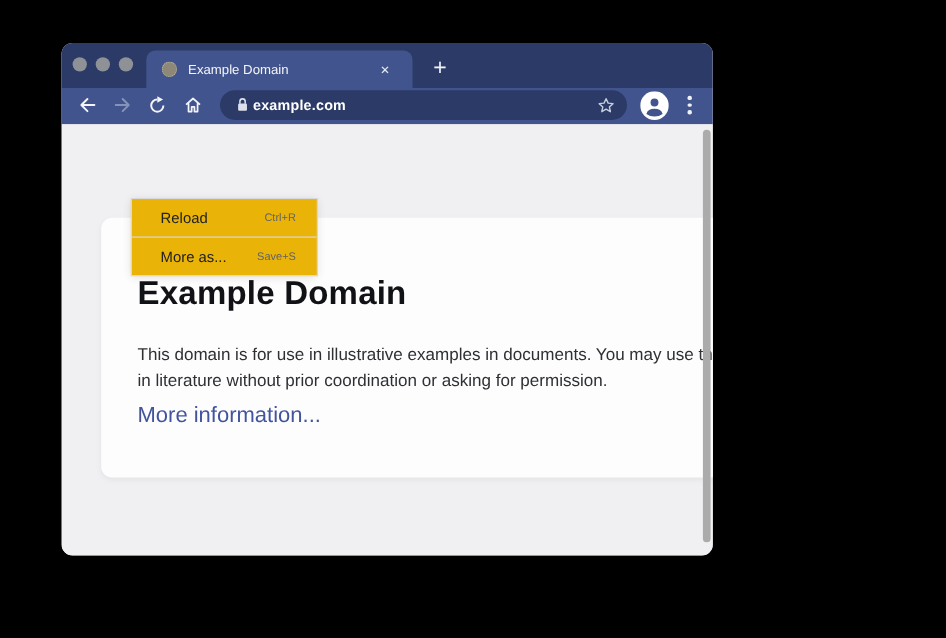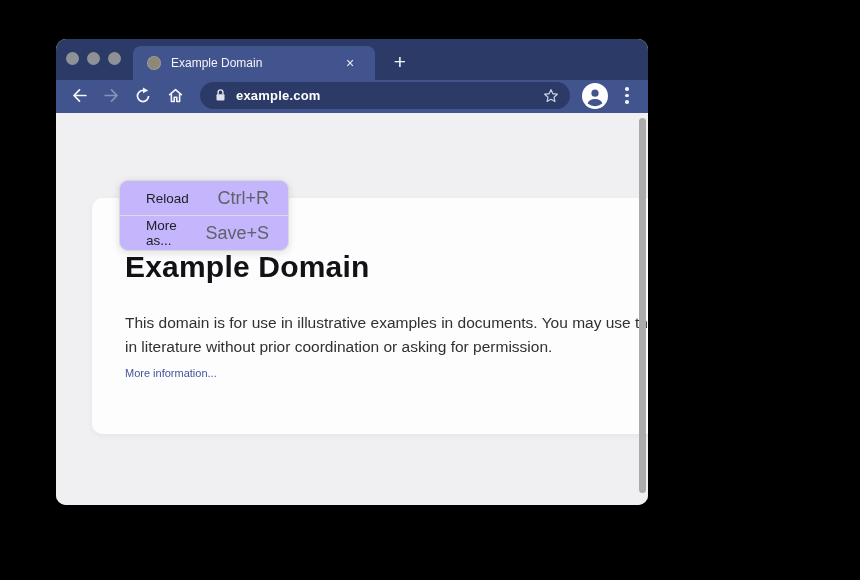--- a/index.html
+++ b/index.html
@@ -57,21 +57,21 @@
   }
   .nav-btn {
     width: 26px; height: 26px; display: flex; align-items: center;
     justify-content: center; margin-right: 6px; flex: 0 0 auto;
   }
   .addressbar {
     flex: 1 1 auto; height: 27px; background: #2c3a67; border-radius: 14px;
     display: flex; align-items: center; padding: 0 10px 0 14px; margin-left: 6px;
   }
   .addressbar .url {
-    margin-left: 9px; color: #ffffff; font-size: 13px; font-weight: 700;
+    margin-left: 3px; color: #ffffff; font-size: 13px; font-weight: 700;
     letter-spacing: 0.2px; flex: 1 1 auto;
   }
   .avatar {
     width: 26px; height: 26px; margin-left: 12px; flex: 0 0 auto;
   }
   .menu-dots {
     margin-left: 10px; width: 18px; display: flex; flex-direction: column;
     align-items: center; gap: 3px; flex: 0 0 auto;
   }
   .menu-dots i { width: 3.5px; height: 3.5px; border-radius: 50%; background: #eef1f7; }
@@ -87,36 +87,36 @@
   .card h1 {
     position: absolute; left: 33px; top: 52px;
     font-size: 30px; font-weight: 700; color: #111215; letter-spacing: 0.2px;
   }
   .card p {
     position: absolute; left: 33px; top: 113px; width: 592px;
     font-size: 15.5px; line-height: 24px; color: #2e3033;
   }
   .card a {
     position: absolute; left: 33px; top: 169px;
-    font-size: 11px; color: #41549c; text-decoration: none; cursor: pointer;
+    font-size: 20px; color: #41549c; text-decoration: none; cursor: pointer;
   }
 
   
   .context-menu {
     position: absolute; left: 63px; top: 67px; width: 170px;
-    background: #c4b5fd; border: 1px solid #d9d9dc; border-radius: 9px;
+    background: #eab308; border: 1px solid #d9d9dc; border-radius: 0;
     box-shadow: 0 2px 8px rgba(0,0,0,0.12);
     overflow: hidden;
   }
   .menu-item {
     height: 34px; display: flex; align-items: center;
     padding: 0 19px 0 26px; cursor: default;
   }
   .menu-item .label { font-size: 13.5px; color: #202124; flex: 1 1 auto; }
-  .menu-item .shortcut { font-size: 18px; color: #5f6368; }
+  .menu-item .shortcut { font-size: 10px; color: #5f6368; }
   .menu-divider { height: 1px; background: #dcdcdf; }
 
   
   .scrollbar-thumb {
     position: absolute; right: 2px; top: 5px; width: 7px; height: 375px;
     background: #ababab; border-radius: 4px;
   }
 </style>
 </head>
 <body>

